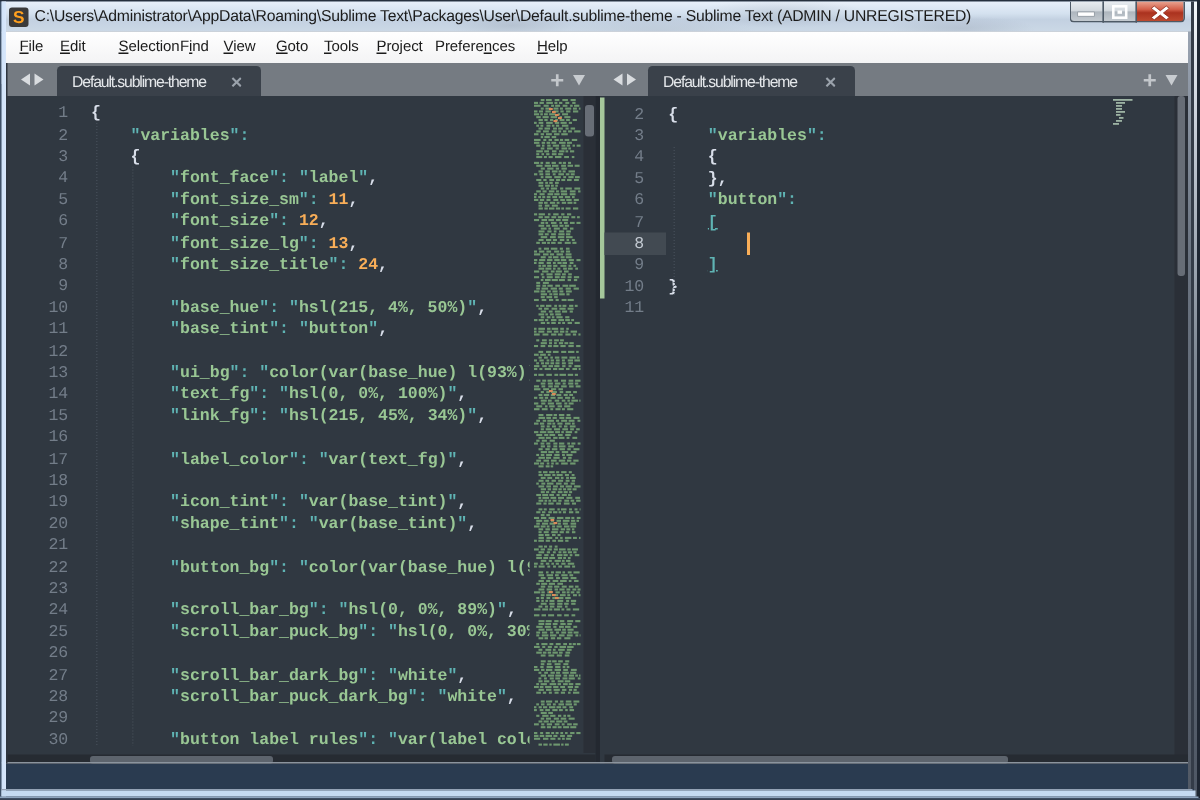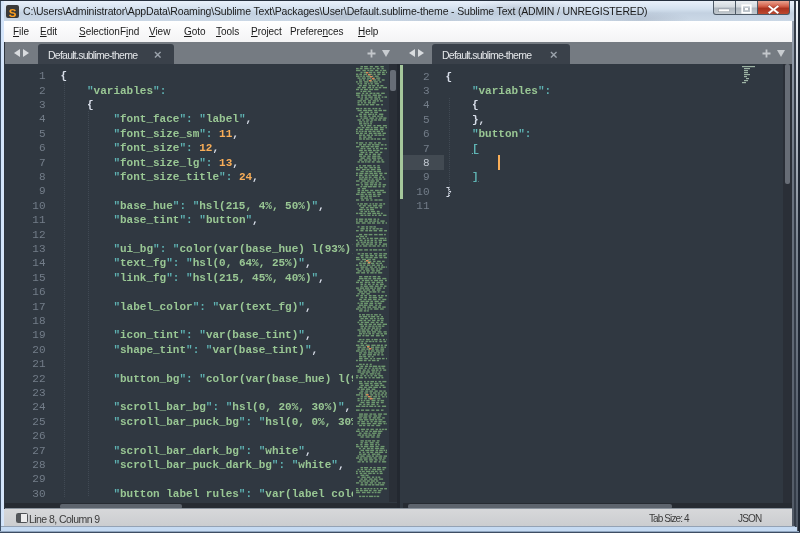--- a/index.html
+++ b/index.html
@@ -156,31 +156,31 @@
         <span class="q">"</span><span class="s">font_face</span><span class="q">"</span><span class="q">:</span> <span class="q">"</span><span class="s">label</span><span class="q">"</span><span class="w">,</span>
         <span class="q">"</span><span class="s">font_size_sm</span><span class="q">"</span><span class="q">:</span> <span class="n">11</span><span class="w">,</span>
         <span class="q">"</span><span class="s">font_size</span><span class="q">"</span><span class="q">:</span> <span class="n">12</span><span class="w">,</span>
         <span class="q">"</span><span class="s">font_size_lg</span><span class="q">"</span><span class="q">:</span> <span class="n">13</span><span class="w">,</span>
         <span class="q">"</span><span class="s">font_size_title</span><span class="q">"</span><span class="q">:</span> <span class="n">24</span><span class="w">,</span>
 
         <span class="q">"</span><span class="s">base_hue</span><span class="q">"</span><span class="q">:</span> <span class="q">"</span><span class="s">hsl(215, 4%, 50%)</span><span class="q">"</span><span class="w">,</span>
         <span class="q">"</span><span class="s">base_tint</span><span class="q">"</span><span class="q">:</span> <span class="q">"</span><span class="s">button</span><span class="q">"</span><span class="w">,</span>
 
         <span class="q">"</span><span class="s">ui_bg</span><span class="q">"</span><span class="q">:</span> <span class="q">"</span><span class="s">color(var(base_hue) l(93%))</span>
-        <span class="q">"</span><span class="s">text_fg</span><span class="q">"</span><span class="q">:</span> <span class="q">"</span><span class="s">hsl(0, 64%, 25%)</span><span class="q">"</span><span class="w">,</span>
-        <span class="q">"</span><span class="s">link_fg</span><span class="q">"</span><span class="q">:</span> <span class="q">"</span><span class="s">hsl(215, 45%, 40%)</span><span class="q">"</span><span class="w">,</span>
+        <span class="q">"</span><span class="s">text_fg</span><span class="q">"</span><span class="q">:</span> <span class="q">"</span><span class="s">hsl(0, 0%, 100%)</span><span class="q">"</span><span class="w">,</span>
+        <span class="q">"</span><span class="s">link_fg</span><span class="q">"</span><span class="q">:</span> <span class="q">"</span><span class="s">hsl(215, 45%, 34%)</span><span class="q">"</span><span class="w">,</span>
 
         <span class="q">"</span><span class="s">label_color</span><span class="q">"</span><span class="q">:</span> <span class="q">"</span><span class="s">var(text_fg)</span><span class="q">"</span><span class="w">,</span>
 
         <span class="q">"</span><span class="s">icon_tint</span><span class="q">"</span><span class="q">:</span> <span class="q">"</span><span class="s">var(base_tint)</span><span class="q">"</span><span class="w">,</span>
         <span class="q">"</span><span class="s">shape_tint</span><span class="q">"</span><span class="q">:</span> <span class="q">"</span><span class="s">var(base_tint)</span><span class="q">"</span><span class="w">,</span>
 
         <span class="q">"</span><span class="s">button_bg</span><span class="q">"</span><span class="q">:</span> <span class="q">"</span><span class="s">color(var(base_hue) l(9</span>
 
-        <span class="q">"</span><span class="s">scroll_bar_bg</span><span class="q">"</span><span class="q">:</span> <span class="q">"</span><span class="s">hsl(0, 20%, 30%)</span><span class="q">"</span><span class="w">,</span>
+        <span class="q">"</span><span class="s">scroll_bar_bg</span><span class="q">"</span><span class="q">:</span> <span class="q">"</span><span class="s">hsl(0, 0%, 89%)</span><span class="q">"</span><span class="w">,</span>
         <span class="q">"</span><span class="s">scroll_bar_puck_bg</span><span class="q">"</span><span class="q">:</span> <span class="q">"</span><span class="s">hsl(0, 0%, 30%</span>
 
         <span class="q">"</span><span class="s">scroll_bar_dark_bg</span><span class="q">"</span><span class="q">:</span> <span class="q">"</span><span class="s">white</span><span class="q">"</span><span class="w">,</span>
         <span class="q">"</span><span class="s">scroll_bar_puck_dark_bg</span><span class="q">"</span><span class="q">:</span> <span class="q">"</span><span class="s">white</span><span class="q">"</span><span class="w">,</span>
 
         <span class="q">"</span><span class="s">button label rules</span><span class="q">"</span><span class="q">:</span> <span class="q">"</span><span class="s">var(label colo</span></pre>
     <div class="abs guide" style="left:7.5px;top:18px;height:415px;"></div>
     <div class="abs guide" style="left:31.5px;top:47px;height:386px;"></div>
   </div>
   <svg class="abs" id="lmini" width="37" height="434" style="left:352px;top:64px;">
@@ -1464,26 +1464,20 @@
       <rect x="2" y="14" width="4" height="1.2" fill="#9db3a4"></rect>
       <rect x="0" y="16" width="4" height="1.2" fill="#9db3a4"></rect>
     </svg>
   <div class="abs vtrack" style="left:782.5px;top:64px;width:9px;height:445px;"></div>
   <div class="abs puck" style="left:784.5px;top:64px;width:5px;height:120px;"></div>
   <div class="abs htrack" style="left:403px;top:502.5px;width:389px;height:6.5px;"></div>
   <div class="abs puck" style="left:408px;top:503.5px;width:264px;height:5px;background:#5d646d;"></div>
   <div class="abs" id="bright4" style="left:797.5px;top:0px;width:2.5px;height:533px;background:#1e2632;"></div>
 
   <div class="abs" id="sline"></div>
-  <div class="abs" id="statusbar">
-    <div class="abs" id="sicon"></div>
-    <span class="abs" style="left:28px;top:3.5px;letter-spacing:-0.55px;">Line 8, Column 9</span>
-    <span class="abs" style="left:648px;top:4px;font-size:10px;letter-spacing:-0.9px;">Tab Size: 4</span>
-    <span class="abs" style="left:737px;top:4px;font-size:10px;letter-spacing:-0.8px;">JSON</span>
-  </div>
 
   <div class="abs" id="bleft1"></div>
   <div class="abs" id="bleft2"></div>
   <div class="abs" id="bleft3"></div>
   <div class="abs" id="bright1"></div>
   <div class="abs" id="bright2"></div>
   <div class="abs" id="bright3"></div>
   <div class="abs" id="bbot1"></div>
   <div class="abs" id="bbot2"></div>
   <div class="abs" id="bbot3"></div>

